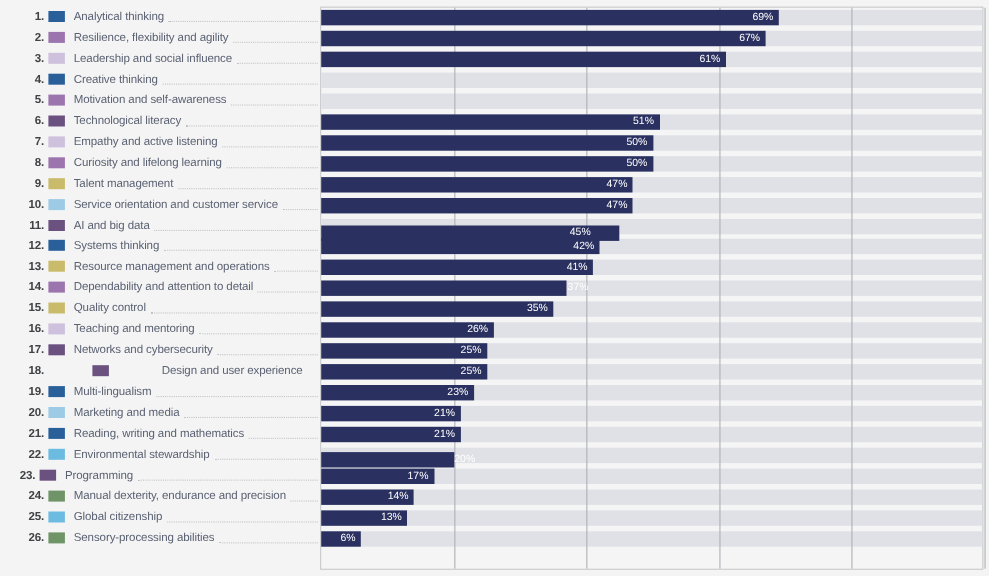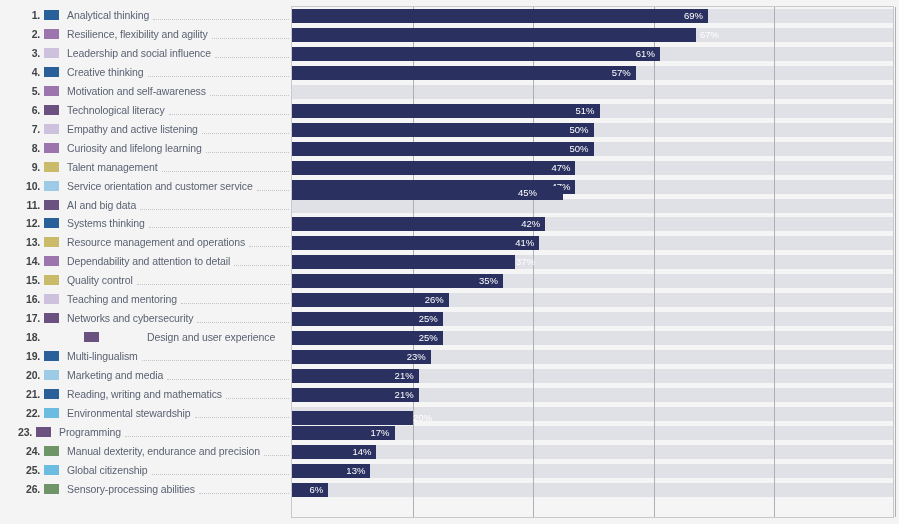--- a/index.html
+++ b/index.html
@@ -311,53 +311,49 @@
       <div class="band" style="top: 475.75px;"></div>
       <div class="gridline" style="left: 120.6px;"></div>
       <div class="gridline" style="left: 241.2px;"></div>
       <div class="gridline" style="left: 361.8px;"></div>
       <div class="gridline" style="left: 482.4px;"></div>
       <div class="gridline" style="left: 603px;"></div>
       <div class="bar-row" style="top: 2px; width: 416.07px;">
         <div class="bar" style="width: 416.07px; background: rgb(42, 49, 96);"></div>
         <div class="bar-value" style="right: 0px;">69%</div>
       </div>
-      <div class="bar-row" style="top: 20.95px; width: 404.01px; padding-left: 28px;">
+      <div class="bar-row" style="top: 20.95px; width: 404.01px;">
         <div class="bar" style="width: 404.01px; background: rgb(42, 49, 96);"></div>
         <div class="bar-value" style="right: 0px;">67%</div>
       </div>
       <div class="bar-row" style="top: 39.9px; width: 367.83px;">
         <div class="bar" style="width: 367.83px; background: rgb(42, 49, 96);"></div>
         <div class="bar-value" style="right: 0px;">61%</div>
       </div>
-      <div class="bar-row" style="top: 58.85px; width: 343.71px;">
-        <div class="bar" style="width: 343.71px; background: rgb(42, 49, 96);"></div>
-        <div class="bar-value" style="right: 0px;">57%</div>
-      </div>
       <div class="bar-row" style="top: 96.75px; width: 307.53px;">
         <div class="bar" style="width: 307.53px; background: rgb(42, 49, 96);"></div>
         <div class="bar-value" style="right: 0px;">51%</div>
       </div>
       <div class="bar-row" style="top: 115.7px; width: 301.5px;">
         <div class="bar" style="width: 301.5px; background: rgb(42, 49, 96);"></div>
         <div class="bar-value" style="right: 0px;">50%</div>
       </div>
       <div class="bar-row" style="top: 134.65px; width: 301.5px;">
         <div class="bar" style="width: 301.5px; background: rgb(42, 49, 96);"></div>
         <div class="bar-value" style="right: 0px;">50%</div>
       </div>
       <div class="bar-row" style="top: 153.6px; width: 283.41px;">
         <div class="bar" style="width: 283.41px; background: rgb(42, 49, 96);"></div>
         <div class="bar-value" style="right: 0px;">47%</div>
       </div>
       <div class="bar-row" style="top: 172.55px; width: 283.41px;">
         <div class="bar" style="width: 283.41px; background: rgb(42, 49, 96);"></div>
         <div class="bar-value" style="right: 0px;">47%</div>
       </div>
-      <div class="bar-row" style="top: 179px; width: 250px;">
+      <div class="bar-row" style="top: 198px; width: 250px;">
         <div class="bar" style="width: 271.35px; background: rgb(42, 49, 96);"></div>
         <div class="bar-value" style="right: 0px;">45%</div>
       </div>
       <div class="bar-row" style="top: 210.45px; width: 253.26px;">
         <div class="bar" style="width: 253.26px; background: rgb(42, 49, 96);"></div>
         <div class="bar-value" style="right: 0px;">42%</div>
       </div>
       <div class="bar-row" style="top: 229.4px; width: 247.23px;">
         <div class="bar" style="width: 247.23px; background: rgb(42, 49, 96);"></div>
         <div class="bar-value" style="right: 0px;">41%</div>

